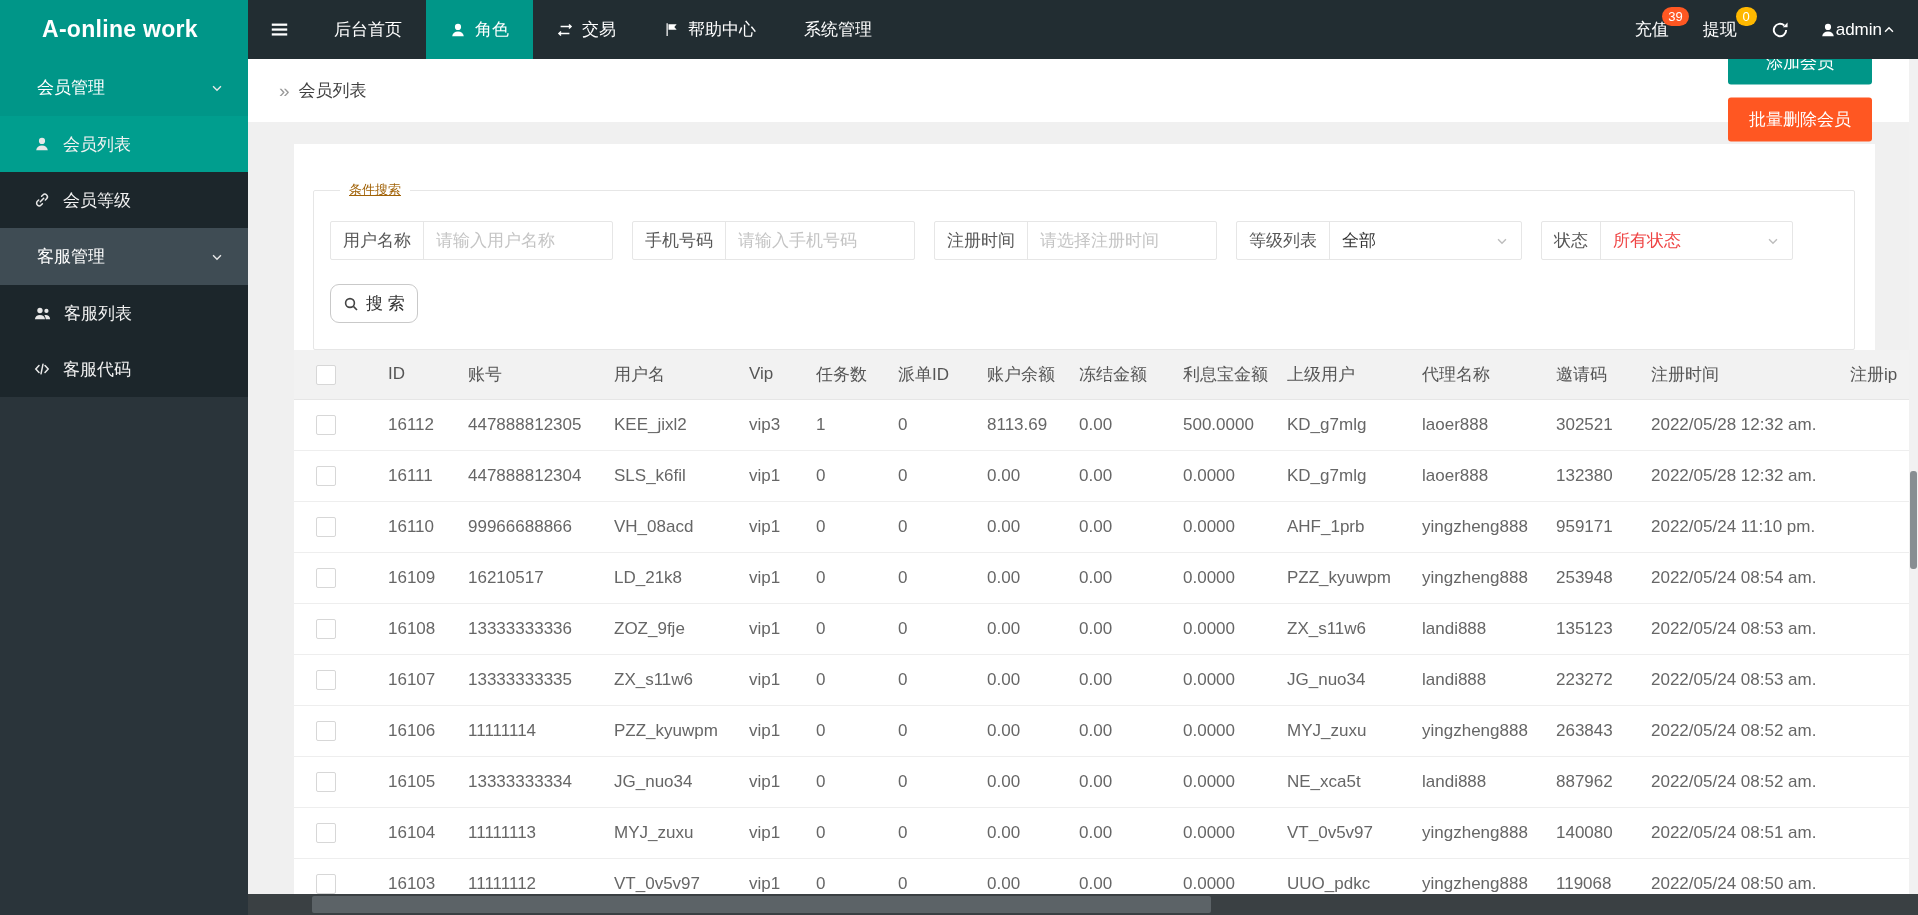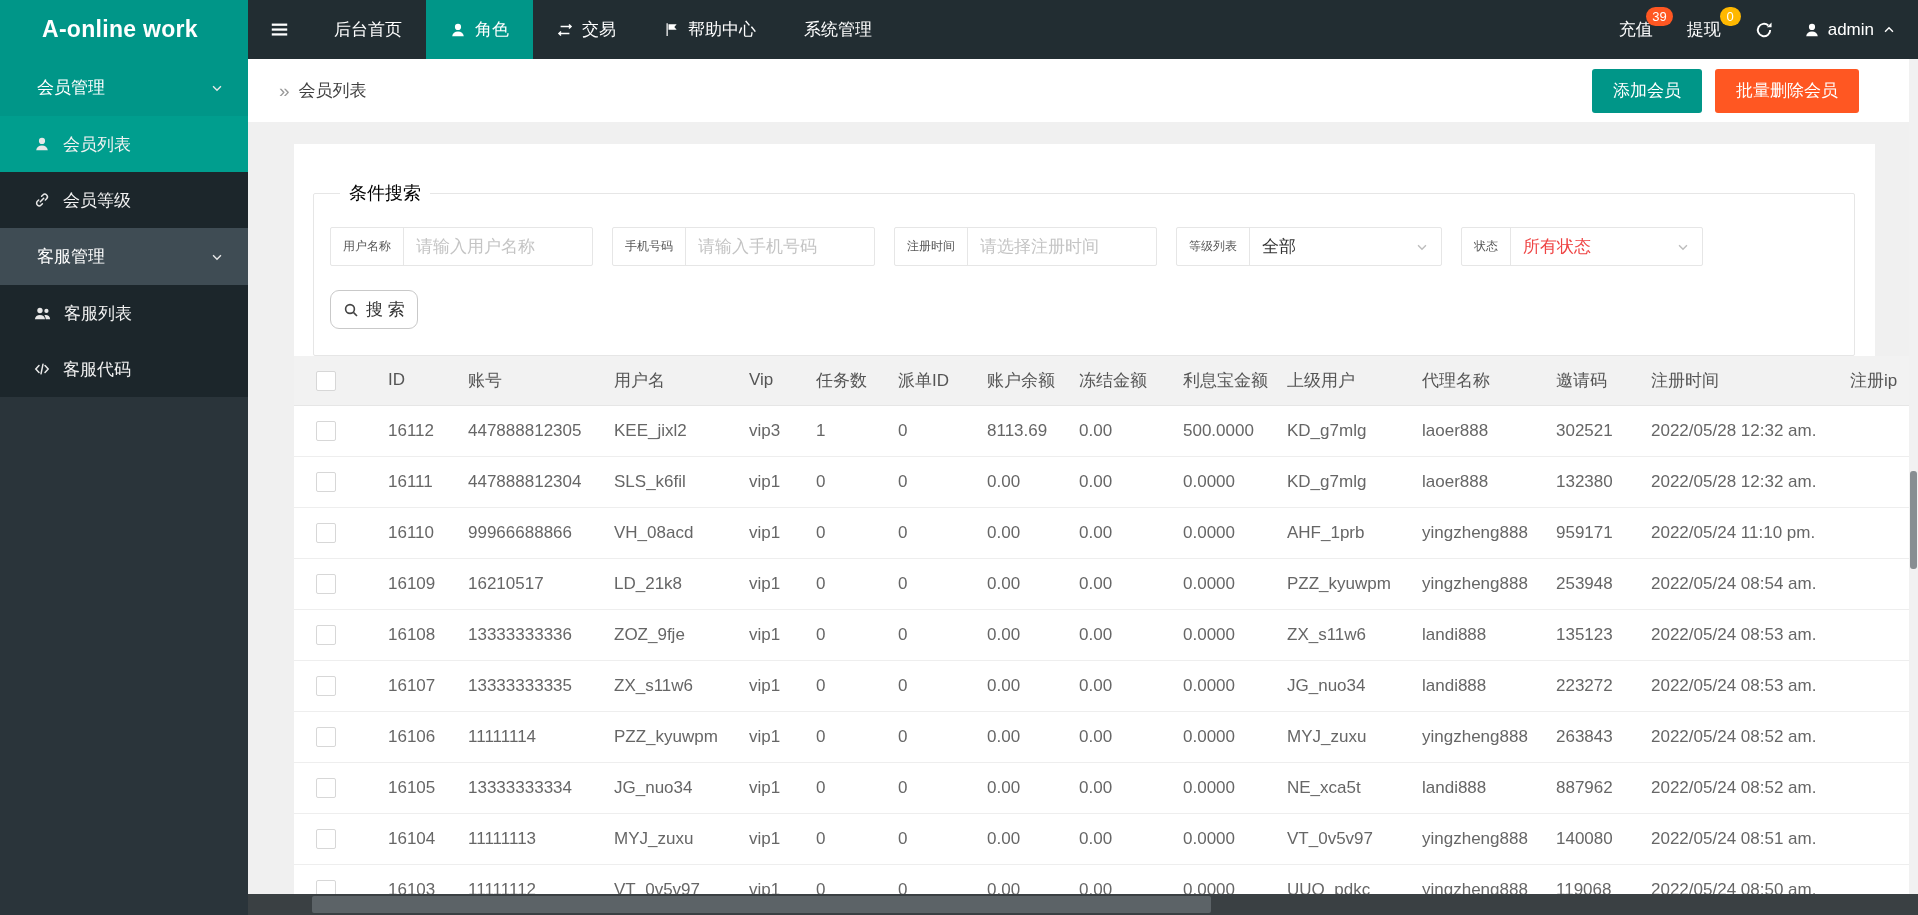--- a/index.html
+++ b/index.html
@@ -28,44 +28,44 @@
   .nav-items { display:flex; height:59px; }
   .nav-item { height:59px; display:flex; align-items:center; gap:9px; padding:0 24px;
           font-size:17px; color:#fff; cursor:pointer; white-space:nowrap; }
   .nav-item.active { background:#009688; }
   .nav-right { margin-left:auto; display:flex; align-items:center; height:59px; }
   .nav-badge-item { position:relative; padding:0 17px; font-size:17px; height:59px;
           display:flex; align-items:center; cursor:pointer; }
   .badge { position:absolute; top:7px; right:-3px; min-width:21px; height:19px; border-radius:10px;
           font-size:13px; line-height:19px; text-align:center; padding:0 6px; color:#fff; }
   .nav-icon-btn { padding:0 17px; height:59px; display:flex; align-items:center; cursor:pointer; }
-  .nav-user { display:flex; align-items:center; gap:8px; padding:0 22px 0 14px; height:59px;
+  .nav-user { display:flex; align-items:center; padding:0 22px 0 14px; height:59px;
           font-size:17px; cursor:pointer; }
 
   
   .main { position:absolute; left:248px; top:59px; width:1670px; }
   .breadcrumb-bar { height:63px; background:#fff; display:flex; align-items:center;
           padding-left:31px; position:relative; }
   .bc-symbol { color:#999; font-size:19px; margin-right:9px; }
   .bc-text { color:#404040; font-size:17px; }
-  .bar-buttons { position:absolute; right:59px; top:50%; transform:translateY(-50%); display:flex; gap:13px; }
+  .bar-buttons { position:absolute; right:46px; top:50%; transform:translateY(-50%); display:flex; gap:13px;flex-direction:column; }
   .btn { height:44px; border:none; border-radius:3px; color:#fff; font-size:17px; padding:0 21px;
           cursor:pointer; font-family:inherit; }
   .btn-add { background:#009688; }
   .btn-del { background:#ff5722; }
 
   .card { margin:22px 43px 0 46px; background:#fff; }
 
   fieldset.search-box { margin:0 20px 0 19px; position:relative; top:37px; margin-bottom:37px;
           border:1px solid #e6e6e6; border-radius:2px; padding:18px 16px 26px 16px; }
-  fieldset.search-box legend { font-size:18px; color:#000000; padding:0 9px; margin-left:10px; }
+  fieldset.search-box legend { font-size:13px; color:#a16207; padding:0 9px; margin-left:10px;text-decoration:underline; }
   .search-fields { display:flex; gap:19px; margin-top:4px; }
   .field-group { display:flex; align-items:stretch; height:39px; border:1px solid #e6e6e6;
           background:#fff; border-radius:2px; }
-  .field-label { padding:0 12px; font-size:12px; color:#575757; white-space:nowrap;
+  .field-label { padding:0 12px; font-size:17px; color:#575757; white-space:nowrap;
           display:flex; align-items:center; border-right:1px solid #e6e6e6; }
   .field-input { border:none; outline:none; width:188px; padding:0 12px; font-size:17px;
           color:#333; font-family:inherit; background:transparent; }
   .field-input::placeholder { color:#c4c4c4; }
   .field-select { width:191px; display:flex; align-items:center; justify-content:space-between;
           padding:0 12px; font-size:17px; color:#333; cursor:pointer; }
   .field-select .muted { color:#ef4444; }
   .field-select .sel-chev { color:#bdbdbd; }
   .search-btn { margin-top:24px; display:inline-flex; align-items:center; gap:7px; height:39px;
           padding:0 12px; border:1px solid #c9c9c9; background:#fff; border-radius:9px;

